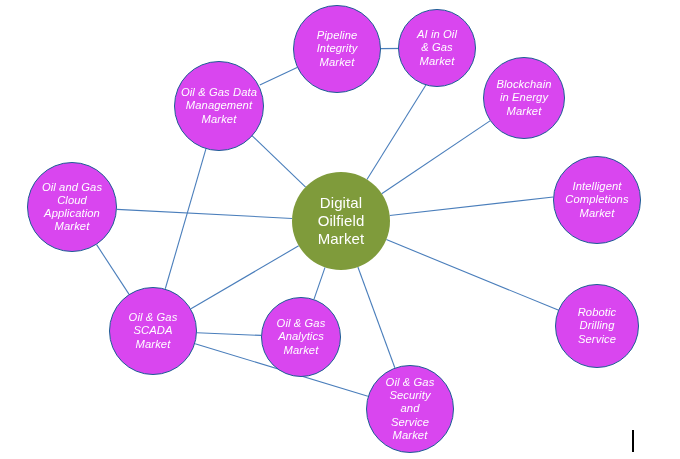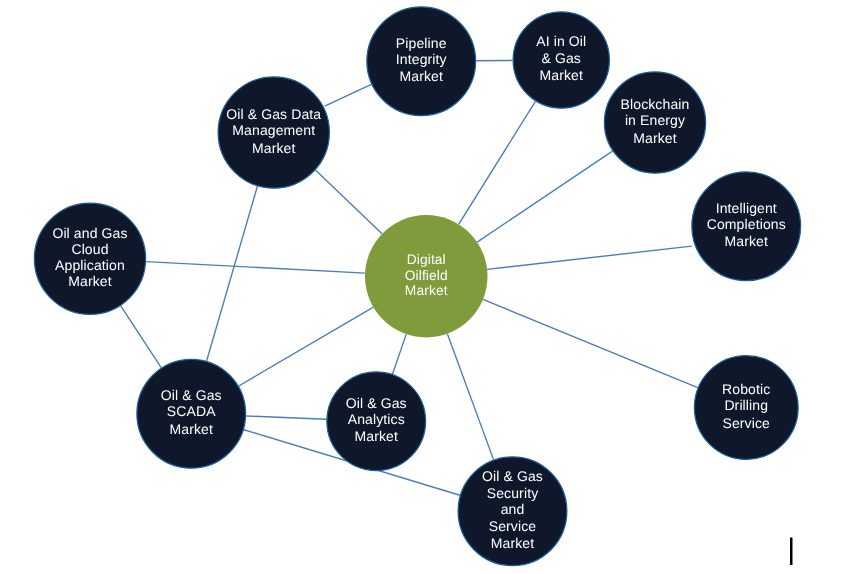--- a/index.html
+++ b/index.html
@@ -46,28 +46,29 @@
     user-select: none;
   }
   .node .node-label {
     display: block;
     width: 100%;
     padding: 0 3px;
     box-sizing: border-box;
     white-space: pre-line;
   }
   .node-satellite {
-    background: #0f172a;
+    background: #d946ef;
     border: 1.6px solid #1b5e94;
     font-size: 11.2px;
+    font-style: italic;
   }
   .node-center {
     background: #7f9b3b;
     border: none;
-    font-size: 11px;
+    font-size: 15px;
     text-align: center;
   }
   .caret {
     position: absolute;
     background: #000000;
     width: 1.6px;
   }
 </style>
 </head>
 <body>
@@ -89,31 +90,31 @@
       <line x1="394.84" y1="367.69" x2="357.88" y2="267.00" stroke="#4a7ebb" stroke-width="1.1"></line>
       <line x1="553.28" y1="196.95" x2="389.69" y2="215.48" stroke="#4a7ebb" stroke-width="1.1"></line>
       <line x1="558.14" y1="310.06" x2="386.33" y2="239.59" stroke="#4a7ebb" stroke-width="1.1"></line>
     </svg>
   <div id="node-layer">
       <div class="node node-satellite" style="left: 293px; top: 5px; width: 88px; height: 88px;">
         <span class="node-label">Pipeline
 Integrity
 Market</span>
       </div>
-      <div class="node node-satellite" style="left: 410px; top: 9px; width: 78px; height: 78px;">
+      <div class="node node-satellite" style="left: 398px; top: 9px; width: 78px; height: 78px;">
         <span class="node-label">AI in Oil
 &amp; Gas
 Market</span>
       </div>
       <div class="node node-satellite" style="left: 483px; top: 57px; width: 82px; height: 82px; justify-content: flex-end;">
         <span class="node-label">Blockchain
 in Energy
 Market</span>
       </div>
-      <div class="node node-satellite" style="left: 553px; top: 137px; width: 88px; height: 88px;">
+      <div class="node node-satellite" style="left: 553px; top: 156px; width: 88px; height: 88px;">
         <span class="node-label">Intelligent
 Completions
 Market</span>
       </div>
       <div class="node node-satellite" style="left: 555px; top: 284px; width: 84px; height: 84px;">
         <span class="node-label">Robotic
 Drilling
 Service</span>
       </div>
       <div class="node node-satellite" style="left: 366px; top: 365px; width: 88px; height: 88px;">

